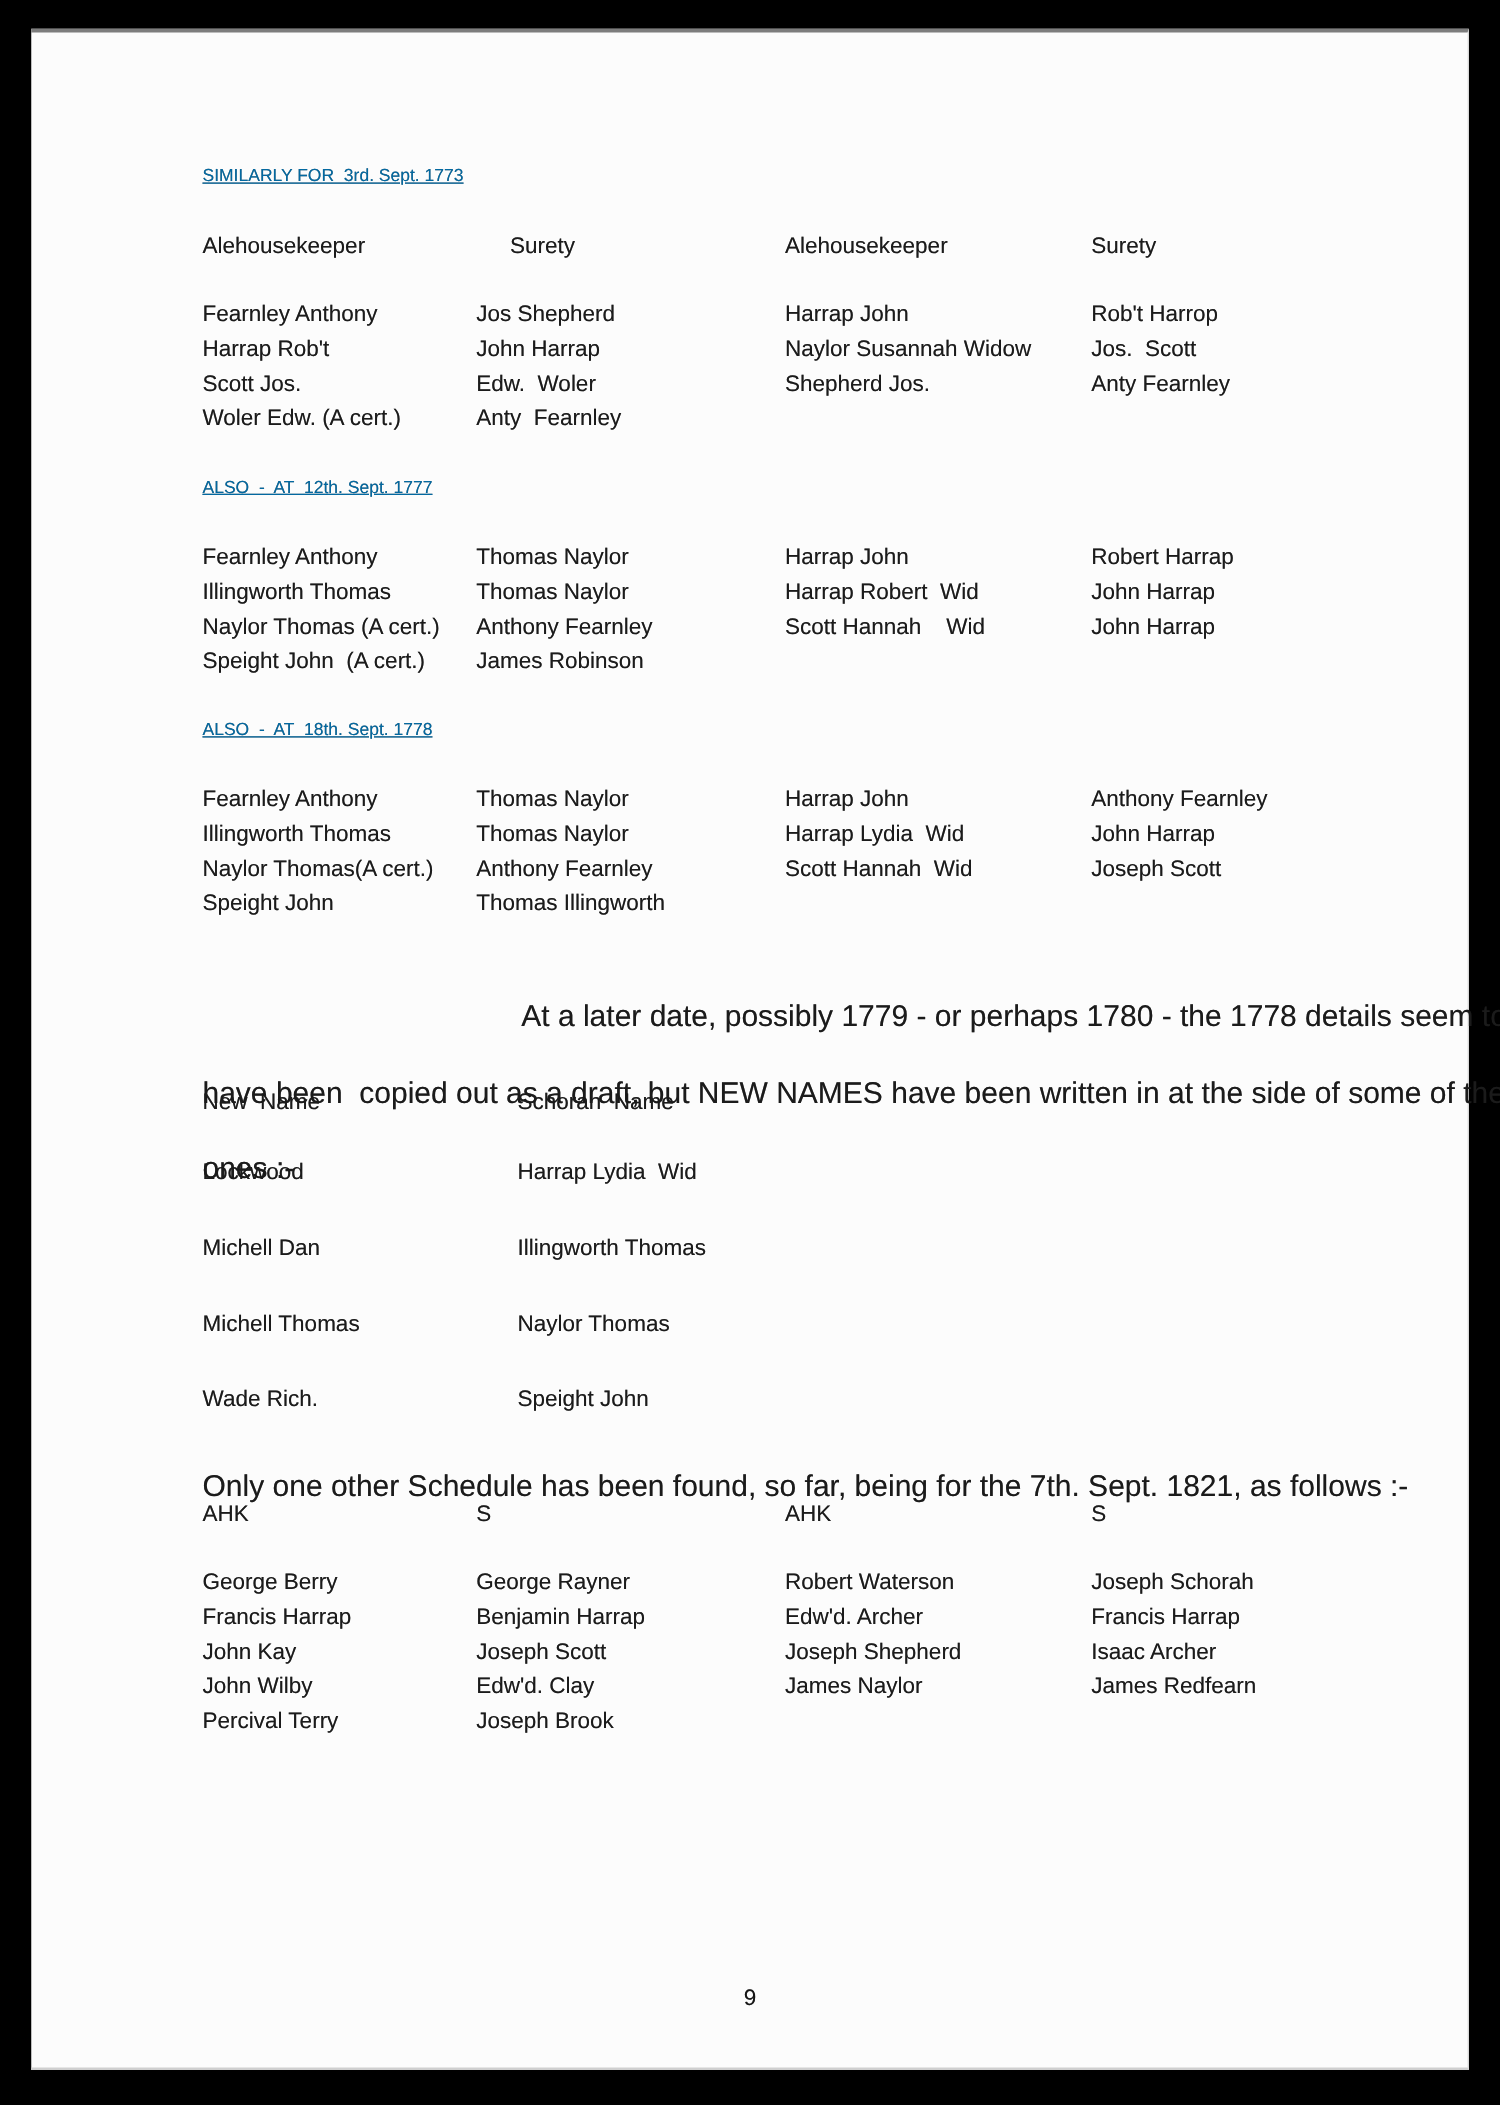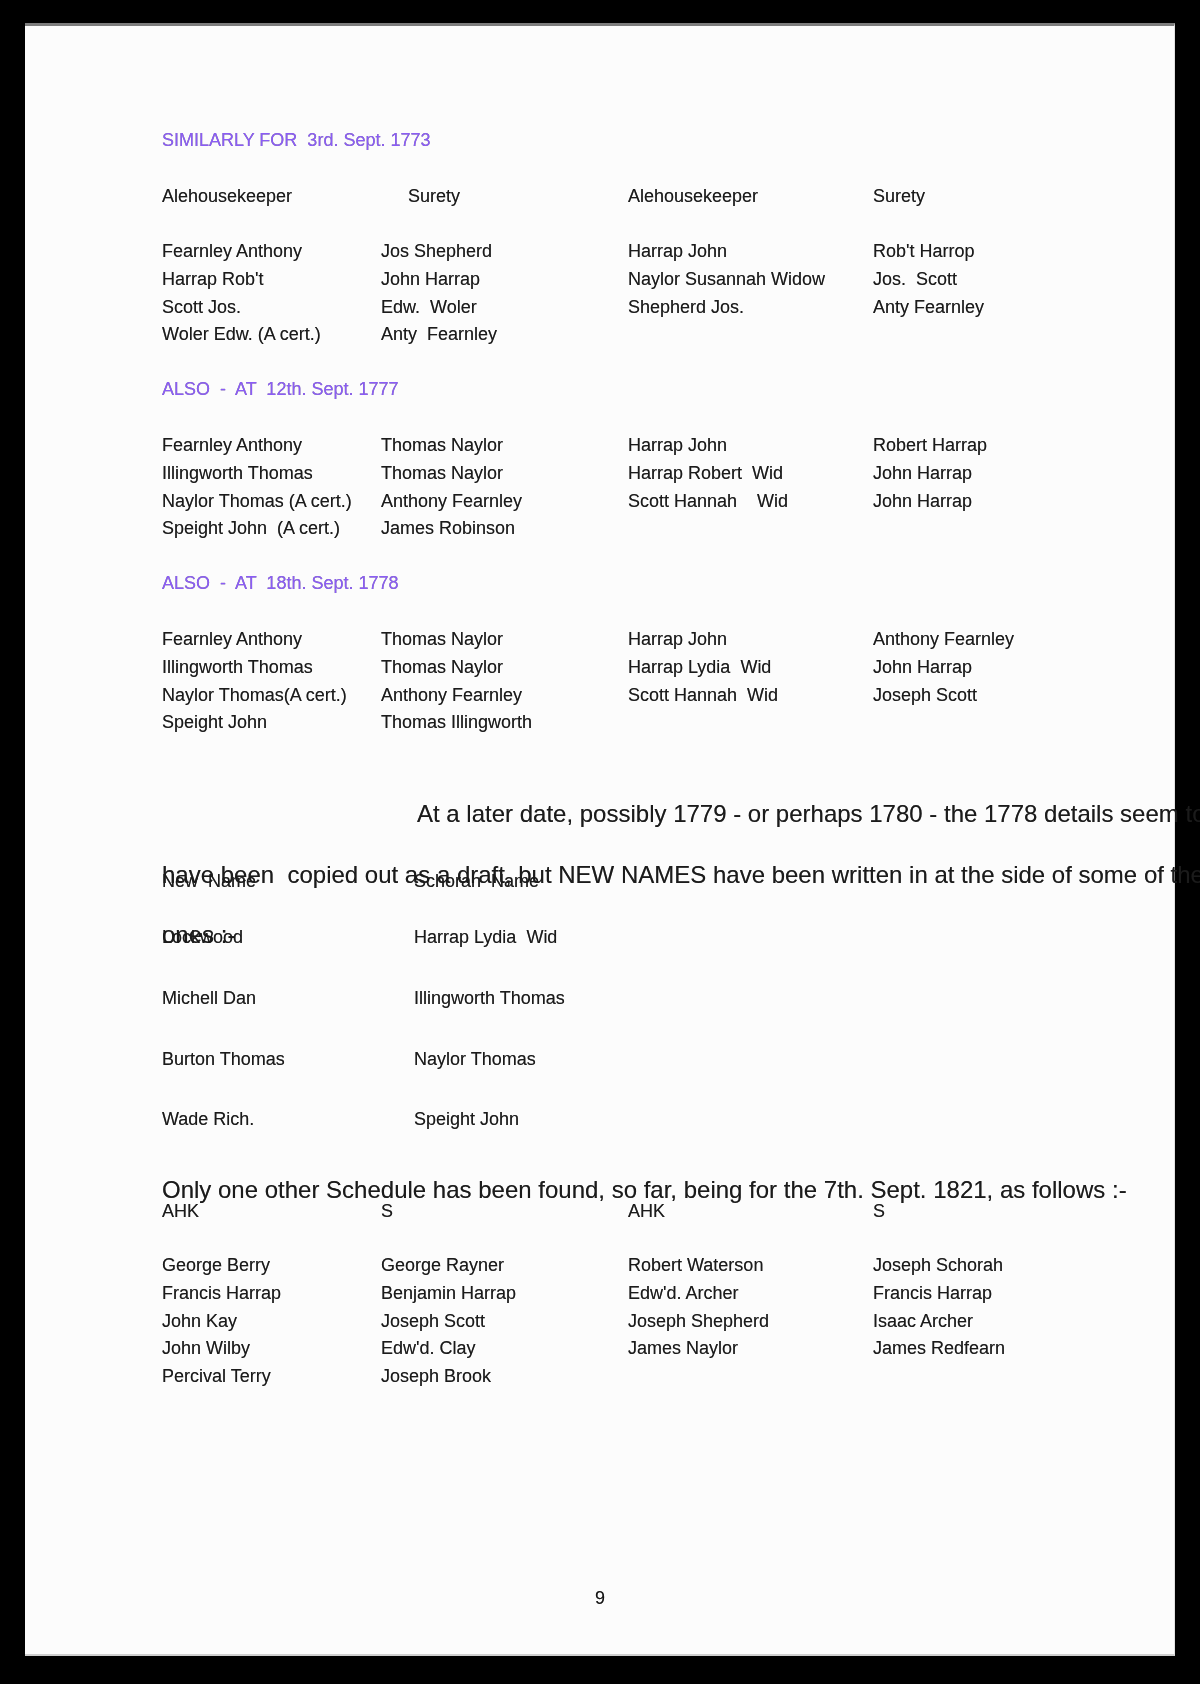--- a/index.html
+++ b/index.html
@@ -14,23 +14,24 @@
     position: absolute; left: 25px; top: 23px;
     width: 1150px; height: 1633px;
     background: #fcfcfc;
     border-top: 3px solid #7d7d7d;
     border-bottom: 2px solid #cfcfcf;
     border-right: 1px solid #e2e2e2;
     color: #1b1b1b;
   }
   .block { position: absolute; left: 137px; white-space: pre-wrap; }
   .heading {
-    font-size: 18px; line-height: 21px; color: #8b5cf6;
+    font-size: 14px; line-height: 21px; color: #0369a1;
     text-shadow: 0 0 0.5px rgba(20,20,20,0.55);
     white-space: pre;
+    text-decoration: underline;
   }
   .grid4 {
     display: grid;
     grid-template-columns: 219px 247px 245px auto;
     grid-auto-rows: 27.75px;
   }
   .grid2 {
     display: grid;
     grid-template-columns: 219px auto;
     grid-auto-rows: 27.75px;
@@ -137,21 +138,21 @@
     <div class="block grid2" style="top:845px">
       <div class="cell">New  Name</div>
       <div class="cell">Schorah  Name</div>
     </div>
 
     <div class="block grid2" style="top:901px">
       <div class="cell">Lockwood</div>
       <div class="cell">Harrap Lydia  Wid</div>
       <div class="cell">Michell Dan</div>
       <div class="cell">Illingworth Thomas</div>
-      <div class="cell">Burton Thomas</div>
+      <div class="cell">Michell Thomas</div>
       <div class="cell">Naylor Thomas</div>
       <div class="cell">Wade Rich.</div>
       <div class="cell">Speight John</div>
     </div>
 
 
     <div class="block" style="top:1116px">
       <div class="para-line">Only one other Schedule has been found, so far, being for the 7th. Sept. 1821, as follows :-</div>
     </div>
 

